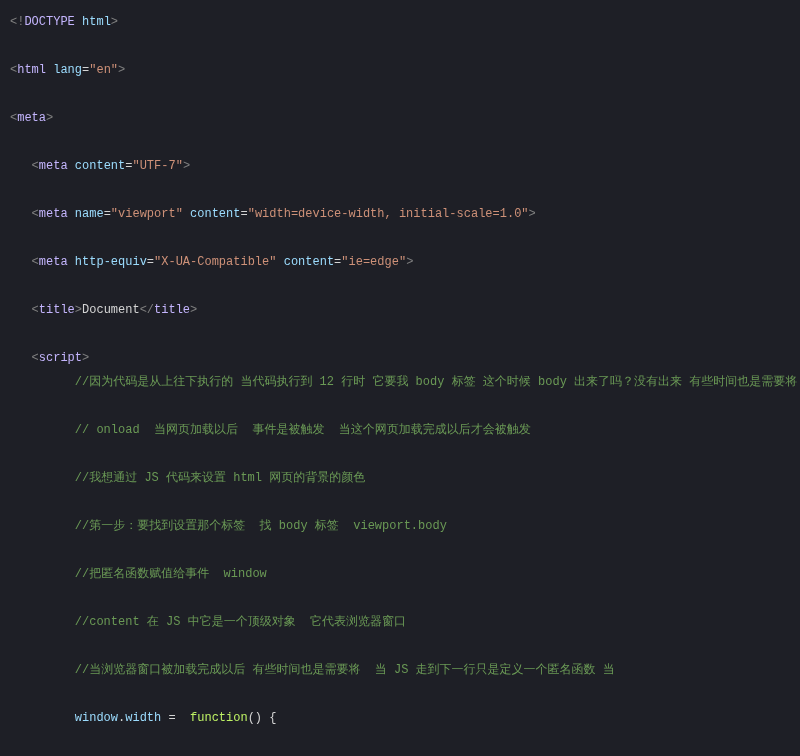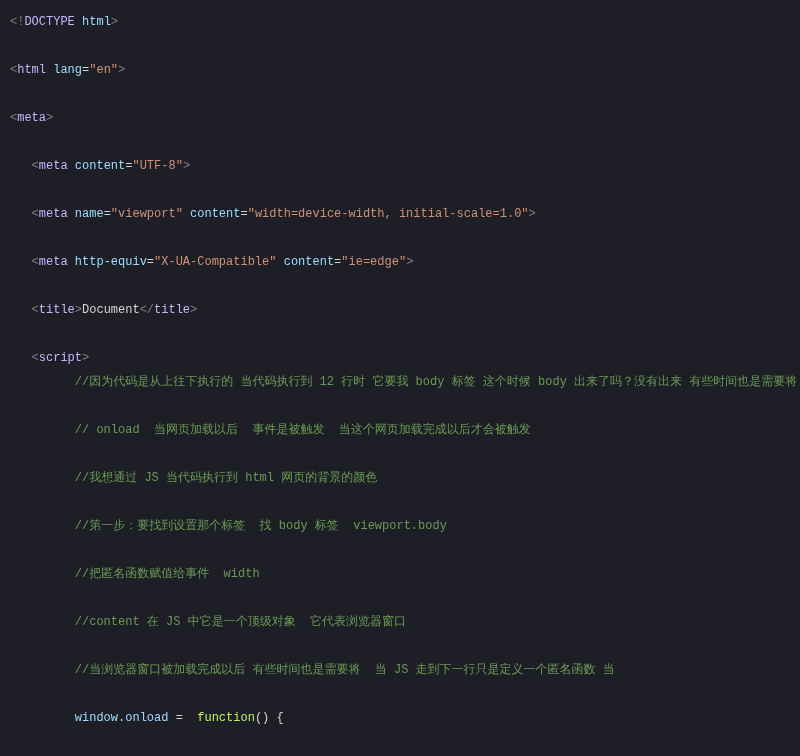--- a/index.html
+++ b/index.html
@@ -28,44 +28,44 @@
 </style>
 </head>
 <body>
 
 <div class="code-editor"><span class="tag-bracket">&lt;!</span><span class="tag-name">DOCTYPE</span> <span class="attr-name">html</span><span class="tag-bracket">&gt;</span>
 
 <span class="tag-bracket">&lt;</span><span class="tag-name">html</span> <span class="attr-name">lang</span><span class="js-equals">=</span><span class="attr-value">"<span>en</span>"</span><span class="tag-bracket">&gt;</span>
 
 <span class="tag-bracket">&lt;</span><span class="tag-name">meta</span><span class="tag-bracket">&gt;</span>
 
-   <span class="tag-bracket">&lt;</span><span class="tag-name">meta</span> <span class="attr-name">content</span><span class="js-equals">=</span><span class="attr-value">"<span>UTF-8</span>"</span><span class="tag-bracket">&gt;</span>
+   <span class="tag-bracket">&lt;</span><span class="tag-name">meta</span> <span class="attr-name">content</span><span class="js-equals">=</span><span class="attr-value">"<span>UTF-7</span>"</span><span class="tag-bracket">&gt;</span>
 
    <span class="tag-bracket">&lt;</span><span class="tag-name">meta</span> <span class="attr-name">name</span><span class="js-equals">=</span><span class="attr-value">"<span>viewport</span>"</span> <span class="attr-name">content</span><span class="js-equals">=</span><span class="attr-value">"<span>width=device-width, initial-scale=1.0</span>"</span><span class="tag-bracket">&gt;</span>
 
    <span class="tag-bracket">&lt;</span><span class="tag-name">meta</span> <span class="attr-name">http-equiv</span><span class="js-equals">=</span><span class="attr-value">"<span>X-UA-Compatible</span>"</span> <span class="attr-name">content</span><span class="js-equals">=</span><span class="attr-value">"<span>ie=edge</span>"</span><span class="tag-bracket">&gt;</span>
 
    <span class="tag-bracket">&lt;</span><span class="tag-name">title</span><span class="tag-bracket">&gt;</span><span>Document</span><span class="tag-bracket">&lt;/</span><span class="tag-name">title</span><span class="tag-bracket">&gt;</span>
 
    <span class="tag-bracket">&lt;</span><span class="tag-name">script</span><span class="tag-bracket">&gt;</span>
          <span class="js-comment">//因为代码是从上往下执行的 当代码执行到 12 行时 它要我 body 标签 这个时候 body 出来了吗？没有出来 有些时间也是需要将 JS 代码写在 head 这个位置</span>
 
          <span class="js-comment">// onload  当网页加载以后  事件是被触发  当这个网页加载完成以后才会被触发</span>
 
-         <span class="js-comment">//我想通过 JS 当代码执行到 html 网页的背景的颜色</span>
+         <span class="js-comment">//我想通过 JS 代码来设置 html 网页的背景的颜色</span>
 
          <span class="js-comment">//第一步：要找到设置那个标签  找 body 标签  viewport.body</span>
 
-         <span class="js-comment">//把匿名函数赋值给事件  width</span>
+         <span class="js-comment">//把匿名函数赋值给事件  window</span>
 
          <span class="js-comment">//content 在 JS 中它是一个顶级对象  它代表浏览器窗口</span>
 
          <span class="js-comment">//当浏览器窗口被加载完成以后 有些时间也是需要将  当 JS 走到下一行只是定义一个匿名函数 当</span>
 
-         <span class="js-var">window</span><span class="js-punct">.</span><span class="js-prop">onload</span> <span class="js-equals">=</span>  <span class="js-keyword">function</span><span class="js-punct">() {</span>
+         <span class="js-var">window</span><span class="js-punct">.</span><span class="js-prop">width</span> <span class="js-equals">=</span>  <span class="js-keyword">function</span><span class="js-punct">() {</span>
 
                 
 
             
 
             
 
             
 
               

